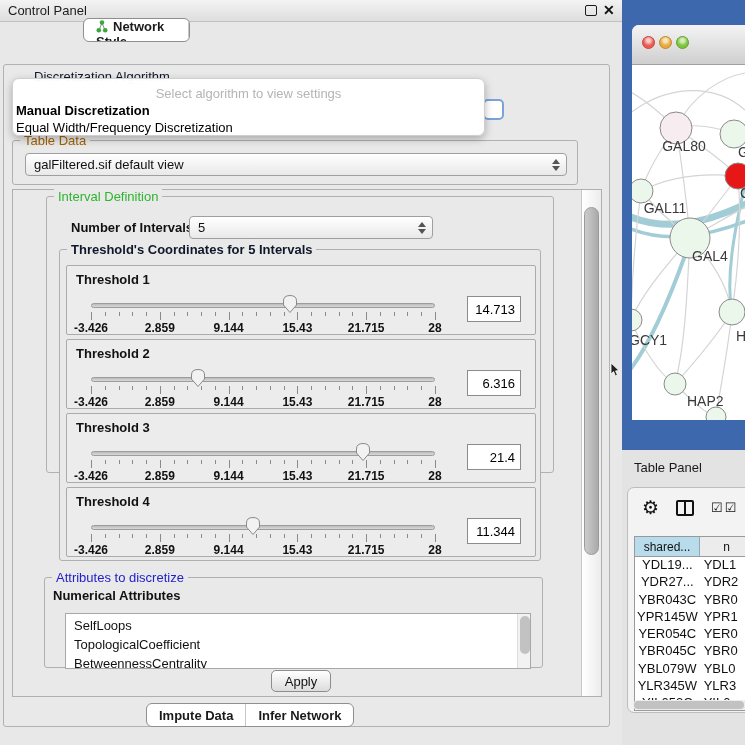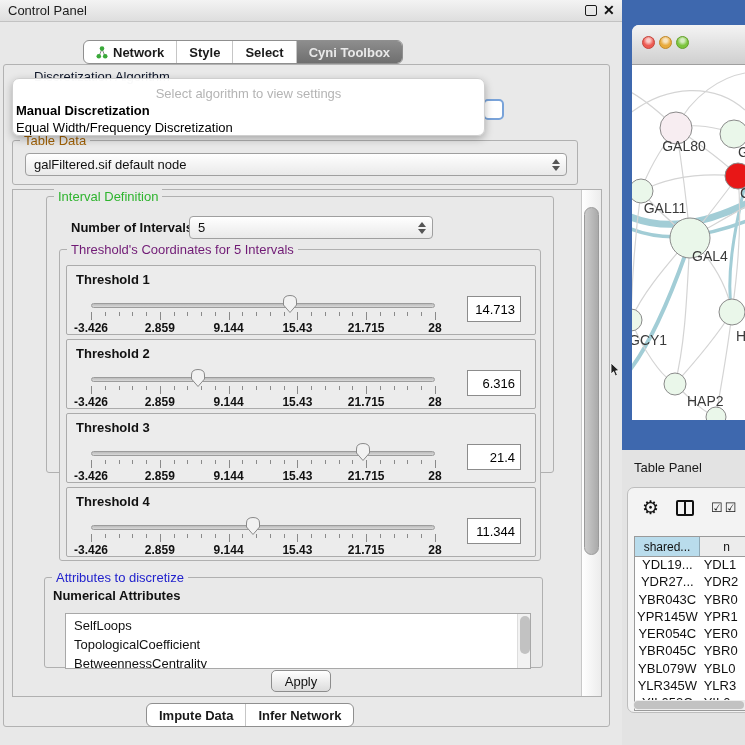--- a/index.html
+++ b/index.html
@@ -14,21 +14,21 @@
   .float-icon { position:absolute; left:585px; top:5px; width:12px; height:11px; border:1.6px solid #1a1a1a; border-radius:2px; }
   .close-icon { position:absolute; left:603px; top:2px; font-size:14px; font-weight:bold; color:#111; }
 
   
   .tabstrip { position:absolute; display:flex; height:24px; background:#fff;
     border:1px solid #8f8f8f; border-radius:6px; overflow:hidden; }
   .tabstrip .seg { display:flex; align-items:center; gap:5px; padding:0 12px; font-size:13px;
     font-weight:600; color:#1a1a1a; border-right:1px solid #c6c6c6; white-space:nowrap; cursor:default; }
   .tabstrip .seg:last-child { border-right:none; }
   .tabstrip .seg.sel { background:linear-gradient(#8d8d8d,#6f6f6f); color:#e9e9e9; border-right-color:#5f5f5f; }
-  #top-tabs { left:83px; top:40px; }
+  #top-tabs { left:83px; top:18px;flex-direction:column; }
   #bottom-tabs { left:146px; top:703px; }
 
   
   .outer-panel { position:absolute; left:3px; top:64px; width:607px; height:663px;
     background:#e9e9e9; border:1px solid #b2b2b2; border-radius:3px; }
 
   .fieldset { position:absolute; border:1px solid #b0b0b0; border-radius:3px; }
   .legend { position:absolute; top:-8px; left:7px; padding:0 4px; background:#e9e9e9; font-size:13px; white-space:nowrap; }
 
   
@@ -159,42 +159,42 @@
 
   <div class="popup">
     <div class="prompt">Select algorithm to view settings</div>
     <div class="opt1">Manual Discretization</div>
     <div class="opt2">Equal Width/Frequency Discretization</div>
   </div>
 
   <div class="fieldset" style="left:12px; top:140px; width:566px; height:45px;">
     <span class="legend" style="color:#a16207;">Table Data</span>
     <div class="combo" style="left:12px; top:12px; width:542px; height:23px;">
-      <span>galFiltered.sif default node</span>
+      <span>galFiltered.sif default view</span>
       <span class="arrows"></span>
     </div>
   </div>
 
   <div class="inner-panel">
     <div class="vscroll-track">
       <div class="vscroll-thumb"></div>
     </div>
   </div>
 
   <div class="fieldset" style="left:46px; top:196px; width:508px; height:277px;">
     <span class="legend" style="color:#2eb42e;">Interval Definition</span>
 
     <div style="position:absolute; left:24px; top:23px; font-size:13px; font-weight:bold; color:#111;">Number of Intervals</div>
     <div class="combo" style="left:142px; top:19px; width:244px; height:23px;">
       <span>5</span>
       <span class="arrows"></span>
     </div>
 
     <div class="fieldset" style="left:12px; top:52px; width:482px; height:312px; background:#e9e9e9;">
-      <span class="legend" style="color:#701a75;">Threshold's Coordinates for 5 Intervals</span>
+      <span class="legend" style="color:#0f172a;font-weight:bold;">Threshold's Coordinates for 5 Intervals</span>
 
       <div class="t-box" style="top:15px;">
         <div class="t-label">Threshold 1</div>
         <div class="slider">
           <div class="track"></div>
           <div class="ticks">
               <span class="tick major" style="left: 0%;"></span>
               <span class="tick" style="left: 4%;"></span>
               <span class="tick" style="left: 8%;"></span>
               <span class="tick" style="left: 12%;"></span>

